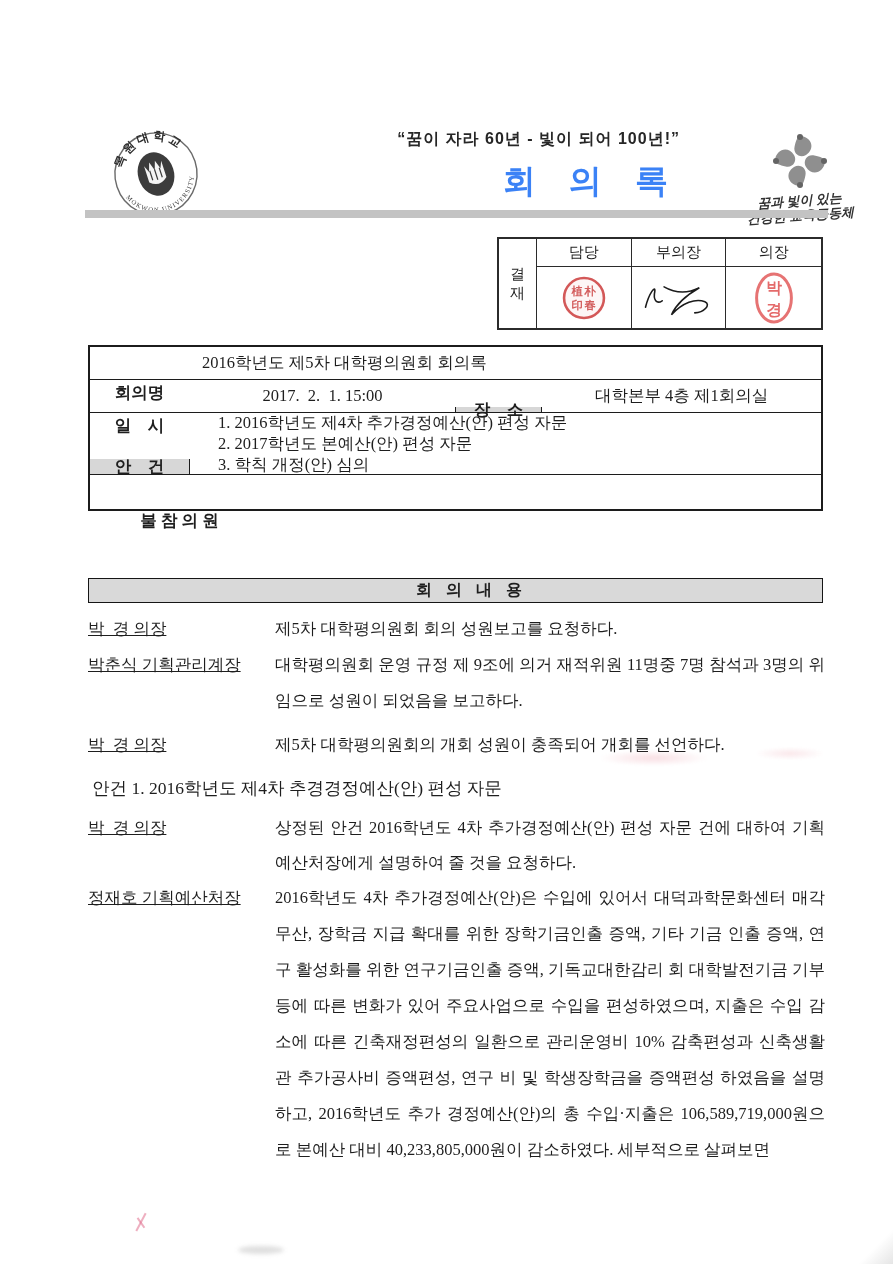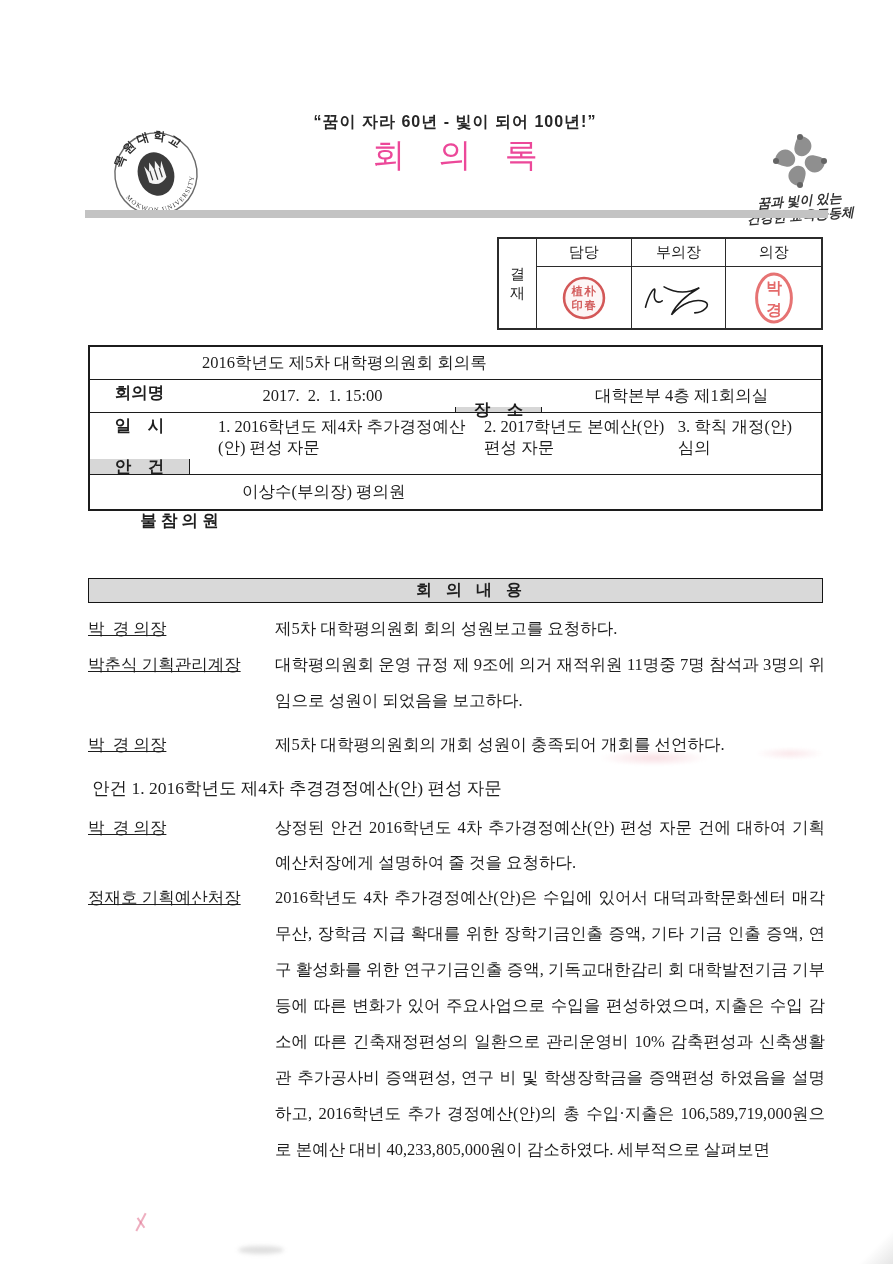--- a/index.html
+++ b/index.html
@@ -1,23 +1,23 @@
 <!DOCTYPE html>
 <html><head>
 <meta charset="utf-8">
 <style>
   html,body{margin:0;padding:0;background:#fff;}
   .page{position:relative;width:893px;height:1264px;background:#fff;overflow:hidden;
         font-family:"Liberation Serif","DejaVu Serif",serif;color:#1e1e1e;}
 
   
-  .hdr-center{position:absolute;left:230px;top:112px;width:450px;text-align:center;
+  .hdr-center{position:absolute;left:230px;top:129px;width:450px;text-align:right;
               font-family:"Liberation Sans","DejaVu Sans",sans-serif;}
   .hdr-quote{font-size:16px;font-weight:bold;color:#262626;letter-spacing:1px;}
-  .hdr-title{font-size:33px;font-weight:400;color:#ec4899;
+  .hdr-title{margin-top:9px;font-size:33px;font-weight:700;color:#3b82f6;
              letter-spacing:12px;text-indent:12px;}
   .uni-logo{position:absolute;left:100px;top:127px;width:112px;height:94px;}
   .right-logo{position:absolute;left:722px;top:131px;width:156px;text-align:center;}
   .right-logo svg{display:block;margin:0 auto;}
   .emblem-caption{margin-top:2px;font-size:13px;line-height:15px;font-style:italic;
                   color:#333;transform:rotate(-4deg);font-weight:bold;}
   .hdr-bar{position:absolute;left:85px;top:210px;width:743px;height:8px;background:#c3c3c3;}
 
   
   .approval{position:absolute;left:497px;top:237px;width:326px;height:93px;
@@ -38,21 +38,21 @@
   .row.last{border-bottom:none;padding-left:40px;}
   .lbl{width:100px;flex:none;background:#d7d7d7;border-right:1.5px solid #1c1c1c;
        display:flex;align-items:center;justify-content:center;font-weight:bold;
        box-sizing:border-box;white-space:pre;margin-top:46px;}
   .val{flex:1;display:flex;align-items:center;padding:0 12px;box-sizing:border-box;}
   .val.center{justify-content:center;padding:0;}
   .lbl2{width:87px;flex:none;background:#d7d7d7;border-left:1.5px solid #1c1c1c;
         border-right:1.5px solid #1c1c1c;display:flex;align-items:center;justify-content:center;
         font-weight:bold;box-sizing:border-box;white-space:pre;margin-top:27px;}
   .val-dt{width:265px;flex:none;display:flex;align-items:center;justify-content:center;}
-  .agenda-val{flex:1;padding:3px 28px;display:flex;flex-direction:row;justify-content:center;}
+  .agenda-val{flex:1;padding:3px 28px;display:flex;flex-direction:column;justify-content:center;}
   .agenda-val div{line-height:21px;}
   .wrap-val{flex:1;padding:2px 10px 2px 12px;line-height:24px;text-align:justify;word-break:break-all;}
   .h33{height:33px;} .h64{height:62px;} .h50{height:51px;} .h34{height:34px;}
 
   
   .section-bar{position:absolute;left:88px;top:578px;width:735px;height:25px;background:#d9d9d9;
                border:1.5px solid #161616;box-sizing:border-box;display:flex;align-items:center;
                justify-content:center;font-weight:bold;font-size:16px;letter-spacing:5px;padding-left:32px;}
   .minutes{position:absolute;left:88px;top:611px;width:737px;font-size:16.5px;}
   .speech{display:flex;}
@@ -181,21 +181,20 @@
     <div class="row h64">
       <div class="lbl">안 건</div>
       <div class="agenda-val">
         <div>1. 2016학년도 제4차 추가경정예산(안) 편성 자문</div>
         <div>2. 2017학년도 본예산(안) 편성 자문</div>
         <div>3. 학칙 개정(안) 심의</div>
       </div>
     </div>
     <div class="row h34 last">
       <div class="lbl">불 참 의 원</div>
-      <div class="val">이상수(부의장) 평의원</div>
     </div>
   </div>
 
   <div class="section-bar">회 의 내 용</div>
 
   <div class="minutes">
     <div class="speech">
       <div class="speaker">박&nbsp;&nbsp;경 의장</div>
       <div class="content">제5차 대학평의원회 회의 성원보고를 요청하다.</div>
     </div>

